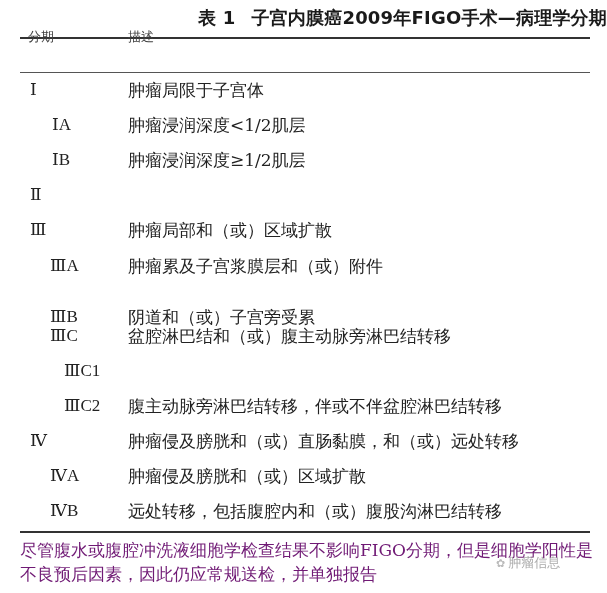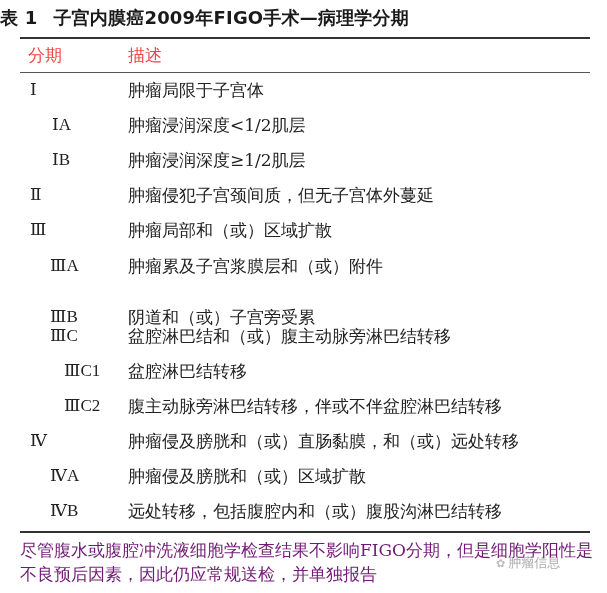--- a/index.html
+++ b/index.html
@@ -1,26 +1,26 @@
 <!DOCTYPE html>
 <html><head>
 <meta charset="utf-8">
 <style>
   html, body { margin:0; padding:0; background:#ffffff; }
   body { width:607px; height:593px; overflow:hidden; position:relative;
          font-family: "DejaVu Serif", "Liberation Serif", serif; color:#222; }
-  .title { position:absolute; top:6px; left:0; width:607px; text-align:left;
+  .title { position:absolute; top:6px; left:0; width:607px; text-align:right;
            font-family: "DejaVu Sans", "Liberation Sans", sans-serif;
            font-size:18px; font-weight:bold; color:#1a1a1a; letter-spacing:0.2px; }
   .title .num { margin-right:16px; }
   .rule { position:absolute; left:20px; width:570px; background:#333; }
   .rule.top { top:37px; height:2px; }
   .rule.mid { top:72px; height:1px; background:#555; }
   .rule.bottom { top:531px; height:2px; }
-  .hdr { position:absolute; top:44px; font-size:17px; color:#ef4444; }
+  .hdr { position:absolute; top:28px; font-size:13px; color:#404040; }
   .row { position:absolute; left:0; width:607px; height:35px; font-size:17px; }
   .row .stage { position:absolute; top:0; font-family:"Liberation Serif","DejaVu Serif",serif; font-size:17px; }
   .row .desc { position:absolute; left:128px; top:0; white-space:nowrap; }
   .note { position:absolute; left:20px; top:538px; width:575px; font-size:17px; line-height:24px; color:#701a75; }
   .watermark { position:absolute; left:496px; top:554px; font-size:13px; color:#aaa;
                font-family: Liberation Serif, serif; }
   .watermark .wm-icon { font-size:11px; margin-right:3px; color:#bbb; }
 </style>
 </head>
 <body>
@@ -42,41 +42,39 @@
   <div class="row" style="top:114px">
       <span class="stage" style="left:52px">ⅠA</span>
       <span class="desc">肿瘤浸润深度&lt;1/2肌层</span>
     </div>
   <div class="row" style="top:149px">
       <span class="stage" style="left:52px">ⅠB</span>
       <span class="desc">肿瘤浸润深度≥1/2肌层</span>
     </div>
   <div class="row" style="top:184px">
       <span class="stage" style="left:30px">Ⅱ</span>
-      <span class="desc">肿瘤侵犯子宫颈间质，但无子宫体外蔓延</span>
     </div>
   <div class="row" style="top:219px">
       <span class="stage" style="left:30px">Ⅲ</span>
       <span class="desc">肿瘤局部和（或）区域扩散</span>
     </div>
   <div class="row" style="top:255px">
       <span class="stage" style="left:50px">ⅢA</span>
       <span class="desc">肿瘤累及子宫浆膜层和（或）附件</span>
     </div>
   <div class="row" style="top:306px">
       <span class="stage" style="left:50px">ⅢB</span>
       <span class="desc">阴道和（或）子宫旁受累</span>
     </div>
   <div class="row" style="top:325px">
       <span class="stage" style="left:50px">ⅢC</span>
       <span class="desc">盆腔淋巴结和（或）腹主动脉旁淋巴结转移</span>
     </div>
   <div class="row" style="top:360px">
       <span class="stage" style="left:64px">ⅢC1</span>
-      <span class="desc">盆腔淋巴结转移</span>
     </div>
   <div class="row" style="top:395px">
       <span class="stage" style="left:64px">ⅢC2</span>
       <span class="desc">腹主动脉旁淋巴结转移，伴或不伴盆腔淋巴结转移</span>
     </div>
   <div class="row" style="top:430px">
       <span class="stage" style="left:30px">Ⅳ</span>
       <span class="desc">肿瘤侵及膀胱和（或）直肠黏膜，和（或）远处转移</span>
     </div>
   <div class="row" style="top:465px">

